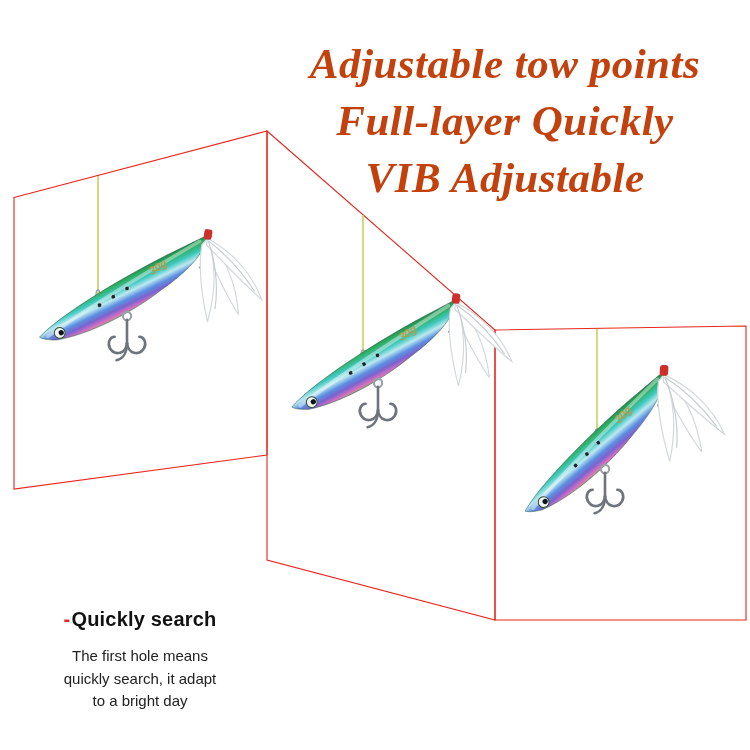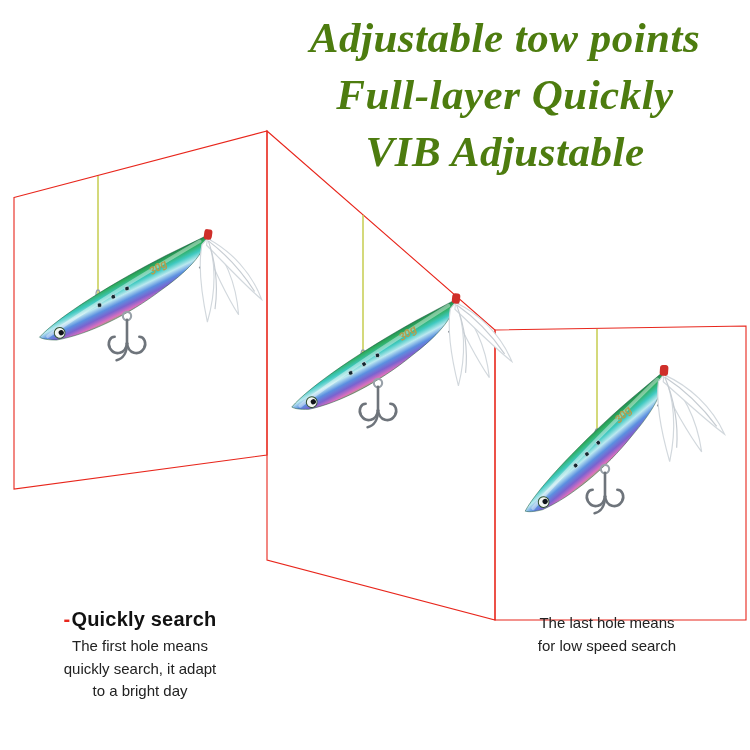--- a/index.html
+++ b/index.html
@@ -1,28 +1,28 @@
 <!DOCTYPE html>
 <html><head>
 <meta charset="utf-8">
 <style>
   html,body{margin:0;padding:0;background:#ffffff;}
   .stage{position:relative;width:750px;height:750px;background:#ffffff;overflow:hidden;
          font-family:"Liberation Sans",sans-serif;}
   .scene{position:absolute;left:0;top:0;}
-  .headline{position:absolute;top:10px;left:272px;width:466px;text-align:center;
+  .headline{position:absolute;top:36px;left:272px;width:466px;text-align:center;
             font-family:"Liberation Serif",serif;font-style:italic;font-weight:bold;
-            font-size:43px;line-height:1.32;color:#4d7c0f;letter-spacing:.5px;}
+            font-size:43px;line-height:1.32;color:#c2410c;letter-spacing:.5px;}
   .feature{position:absolute;top:608px;text-align:center;}
   .f1{left:25px;width:230px;}
   .f2{left:255px;width:230px;}
   .f3{left:483px;width:248px;}
   .ftitle{font-size:20px;font-weight:bold;color:#111;letter-spacing:.2px;}
   .dash{color:#e8261c;margin-right:1px;}
-  .fdesc{margin-top:4px;font-size:15px;line-height:1.5;color:#222;white-space:pre-line;}
+  .fdesc{margin-top:14px;font-size:15px;line-height:1.5;color:#222;white-space:pre-line;}
 </style>
 </head>
 <body>
 
 <div class="stage">
 
   <svg class="scene" width="750" height="750" viewBox="0 0 750 750">
     <defs>
       <linearGradient id="bodyGrad" gradientUnits="userSpaceOnUse" x1="0" y1="-12" x2="0" y2="30">
         <stop offset="0" stop-color="#1d7a45"></stop>
@@ -113,17 +113,15 @@
     <div class="ftitle"><span class="dash">-</span><span>Quickly search</span></div>
     <div class="fdesc">The first hole means
 quickly search, it adapt
 to a bright day</div>
   </div>
 
   <div class="feature f2">
   </div>
 
   <div class="feature f3">
-    <div class="fdesc">The last hole means
-for low speed search</div>
   </div>
 
 </div>
 
 </body></html>

